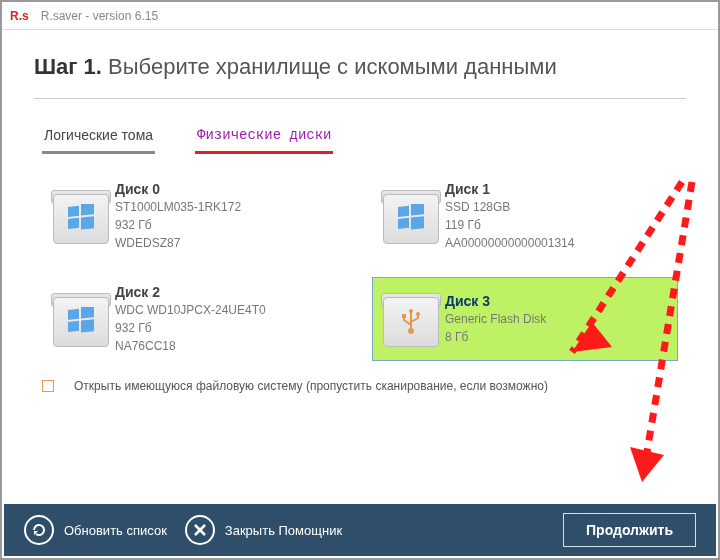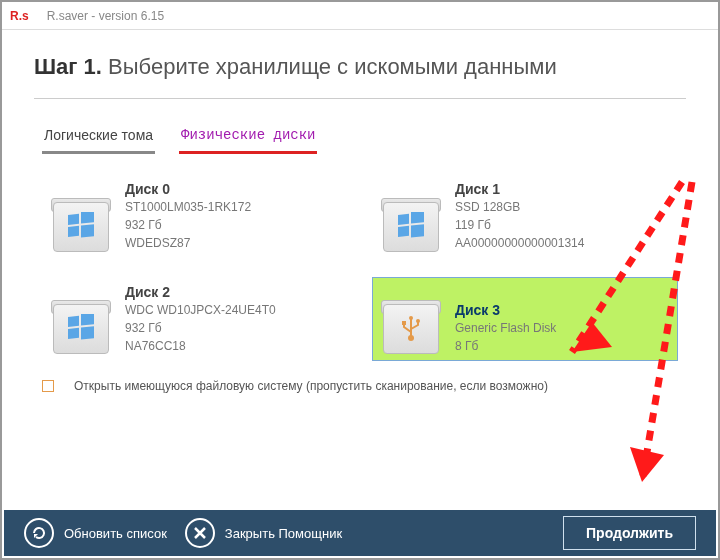--- a/index.html
+++ b/index.html
@@ -1,43 +1,43 @@
 <!DOCTYPE html>
 <html><head>
 <meta charset="utf-8">
 <style>
   * { box-sizing: border-box; margin: 0; padding: 0; }
   body { font-family: "Segoe UI", Arial, sans-serif; font-size: 13px; color: #333; }
   .window { width: 720px; height: 560px; border: 2px solid #999; background: #fff; position: relative; overflow: hidden; }
-  .titlebar { height: 28px; background: #fff; border-bottom: 1px solid #ddd; display: flex; align-items: center; padding: 0 8px; gap: 18px; }
+  .titlebar { height: 28px; background: #fff; border-bottom: 1px solid #ddd; display: flex; align-items: center; padding: 0 8px; gap: 12px; }
   .logo { font-weight: bold; color: #d22; font-size: 12px; }
   .title { color: #888; font-size: 12px; }
   .header { padding: 24px 32px 18px; }
   .step-title { font-size: 22px; color: #333; }
   .step-title .bold { font-weight: 700; }
   .step-title .light { font-weight: 400; color: #555; margin-top: 8px; }
   .divider { border: none; border-top: 1px solid #ccc; margin: 0 32px; }
-  .tabs { display: flex; gap: 24px; margin: 22px 40px 0; align-items: flex-start; }
+  .tabs { display: flex; gap: 40px; margin: 22px 40px 0; align-items: flex-start; }
   .tab { padding: 6px 2px 8px; font-size: 14px; color: #444; cursor: pointer; }
   .tab.active { color: #a21caf; border-bottom: 3px solid #d22; font-family: Liberation Mono, monospace; }
   .tab.inactive { border-bottom: 3px solid #888; }
   .disk-grid { display: grid; grid-template-columns: 1fr 1fr; gap: 18px 24px; padding: 20px 40px 8px; }
-  .disk { display: flex; gap: 12px; align-items: flex-end; padding: 6px; border: 1px solid transparent; cursor: pointer; }
+  .disk { display: flex; gap: 2px; align-items: center; padding: 6px; border: 1px solid transparent; cursor: pointer; }
   .disk.selected { border: 1px solid #7aa9d6; background: #bef264; }
   .disk-icon { width: 64px; height: 56px; position: relative; }
   .drive-body { position: absolute; inset: 6px 4px 0 4px; background: linear-gradient(#f3f3f3,#dcdcdc); border: 1px solid #bbb; border-radius: 4px; }
   .drive-lid { position: absolute; top: 2px; left: 2px; right: 2px; height: 14px; background: linear-gradient(#e9e9e9,#cfcfcf); border: 1px solid #bbb; border-radius: 3px; }
   .disk-glyph { position: absolute; width: 30px; height: 30px; left: 17px; top: 15px; display: flex; align-items: center; justify-content: center; }
   .disk-info { display: flex; flex-direction: column; gap: 2px; }
   .disk-name { font-weight: 600; color: #444; font-size: 14px; }
   .disk-name.sel { color: #0a3a6b; }
   .disk-meta { font-size: 12px; color: #777; line-height: 1.35; }
   .checkbox-row { display: flex; align-items: center; gap: 20px; padding: 10px 40px 14px; font-size: 12px; color: #555; }
   .cb { width: 12px; height: 12px; border: 1px solid #e49a4a; display: inline-block; }
-  .footer { position: absolute; left: 2px; right: 2px; bottom: 2px; height: 46px; background: #2e4e6a; display: flex; align-items: center; padding: 0 20px; gap: 18px; color: #fff; }
+  .footer { position: absolute; left: 2px; right: 2px; bottom: 2px; height: 52px; background: #2e4e6a; display: flex; align-items: center; padding: 0 20px; gap: 18px; color: #fff; }
   .footer .spacer { flex: 1; }
   .footer-btn { display: flex; align-items: center; gap: 10px; cursor: pointer; }
   .circle-icon { width: 30px; height: 30px; border: 2.5px solid #fff; border-radius: 50%; display: flex; align-items: center; justify-content: center; }
   .btn-primary { border: 1.5px solid #cfe0ed; padding: 8px 22px; cursor: pointer; font-size: 14px; font-weight: bold; }
   .win { fill: #5aa6e6; }
   .usb { stroke: #e49a4a; fill: none; stroke-width: 2; }
   
   .arrow { position: absolute; pointer-events: none; }
   .arrow svg { overflow: visible; }
 </style>

